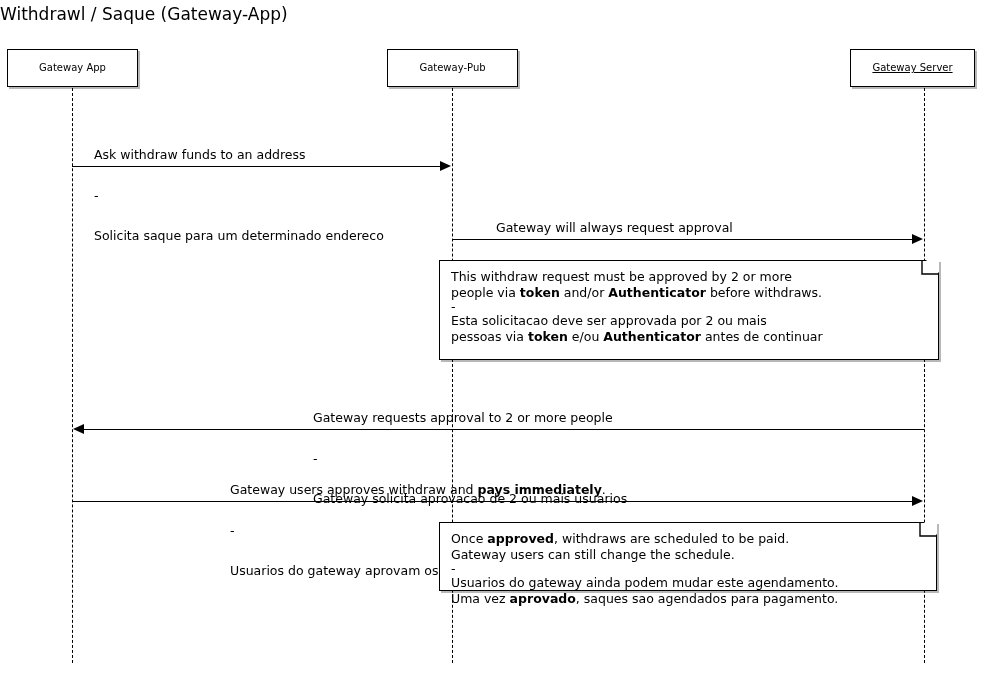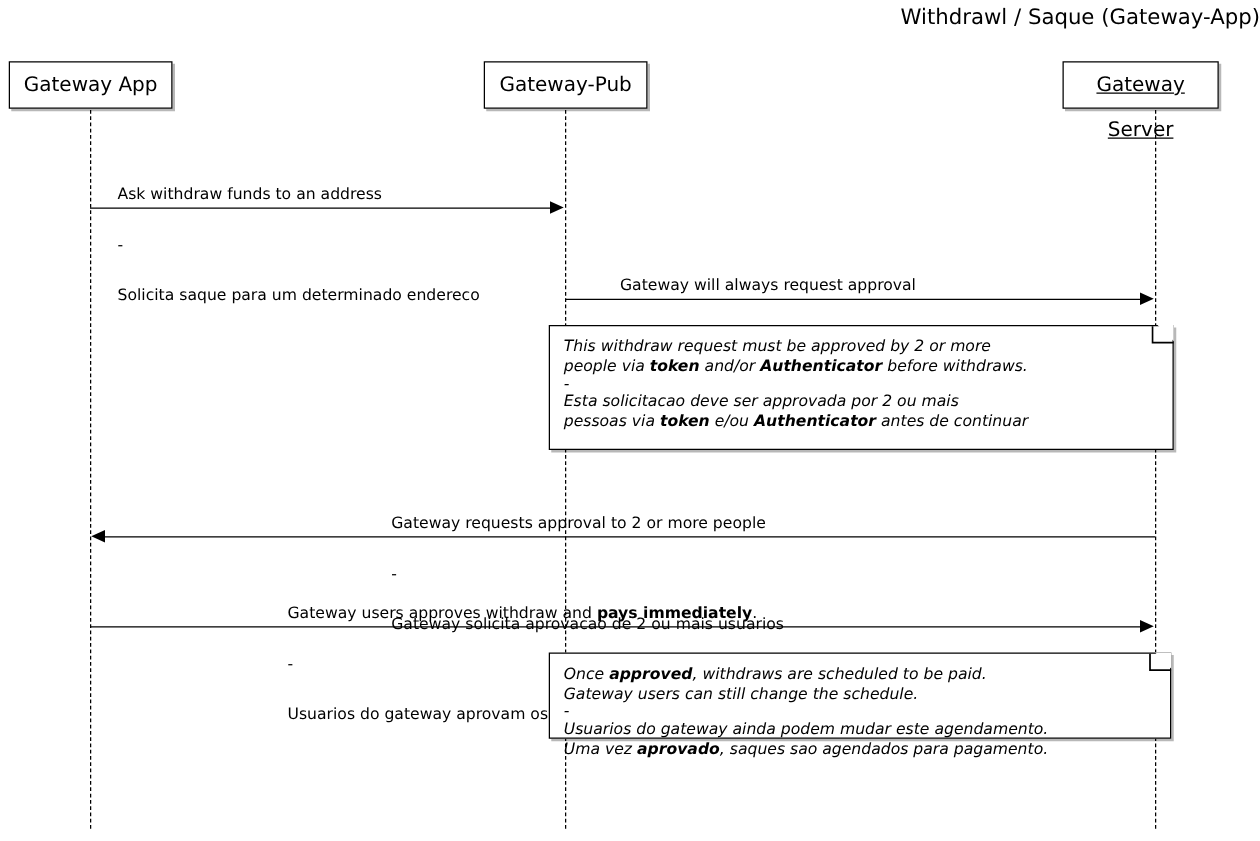--- a/index.html
+++ b/index.html
@@ -17,30 +17,30 @@
   #diagram {
     position: relative;
     width: 1008px;
     height: 673px;
   }
   .title {
     position: absolute;
     top: 4px;
     left: 0;
     width: 1008px;
-    text-align: right;
+    text-align: left;
     font-size: 17px;
     color: #000;
   }
   .participant {
     position: absolute;
     box-sizing: border-box;
     border: 1.4px solid #000;
     background: #ffffff;
-    font-size: 16px;
+    font-size: 10px;
     text-align: center;
     line-height: 36px;
     height: 38px;
     box-shadow: 2px 2px 0 rgba(0,0,0,0.28);
   }
   .lifeline {
     position: absolute;
     width: 0;
     border-left: 1.4px dashed #000;
   }
@@ -76,21 +76,20 @@
   .note {
     position: absolute;
     box-sizing: border-box;
     background: #ffffff;
     border: 1.4px solid #000;
     box-shadow: 2px 2px 0 rgba(0,0,0,0.28);
     font-size: 12.5px;
     line-height: 16px;
     padding: 8px 28px 8px 11px;
     color: #000;
-    font-style: italic;
   }
   .note .fold {
     position: absolute;
     top: -1.4px;
     right: -1.4px;
     width: 0;
     height: 0;
     border-left: 13px solid transparent;
     border-top: 13px solid #ffffff;
     border-right: 0 solid transparent;

